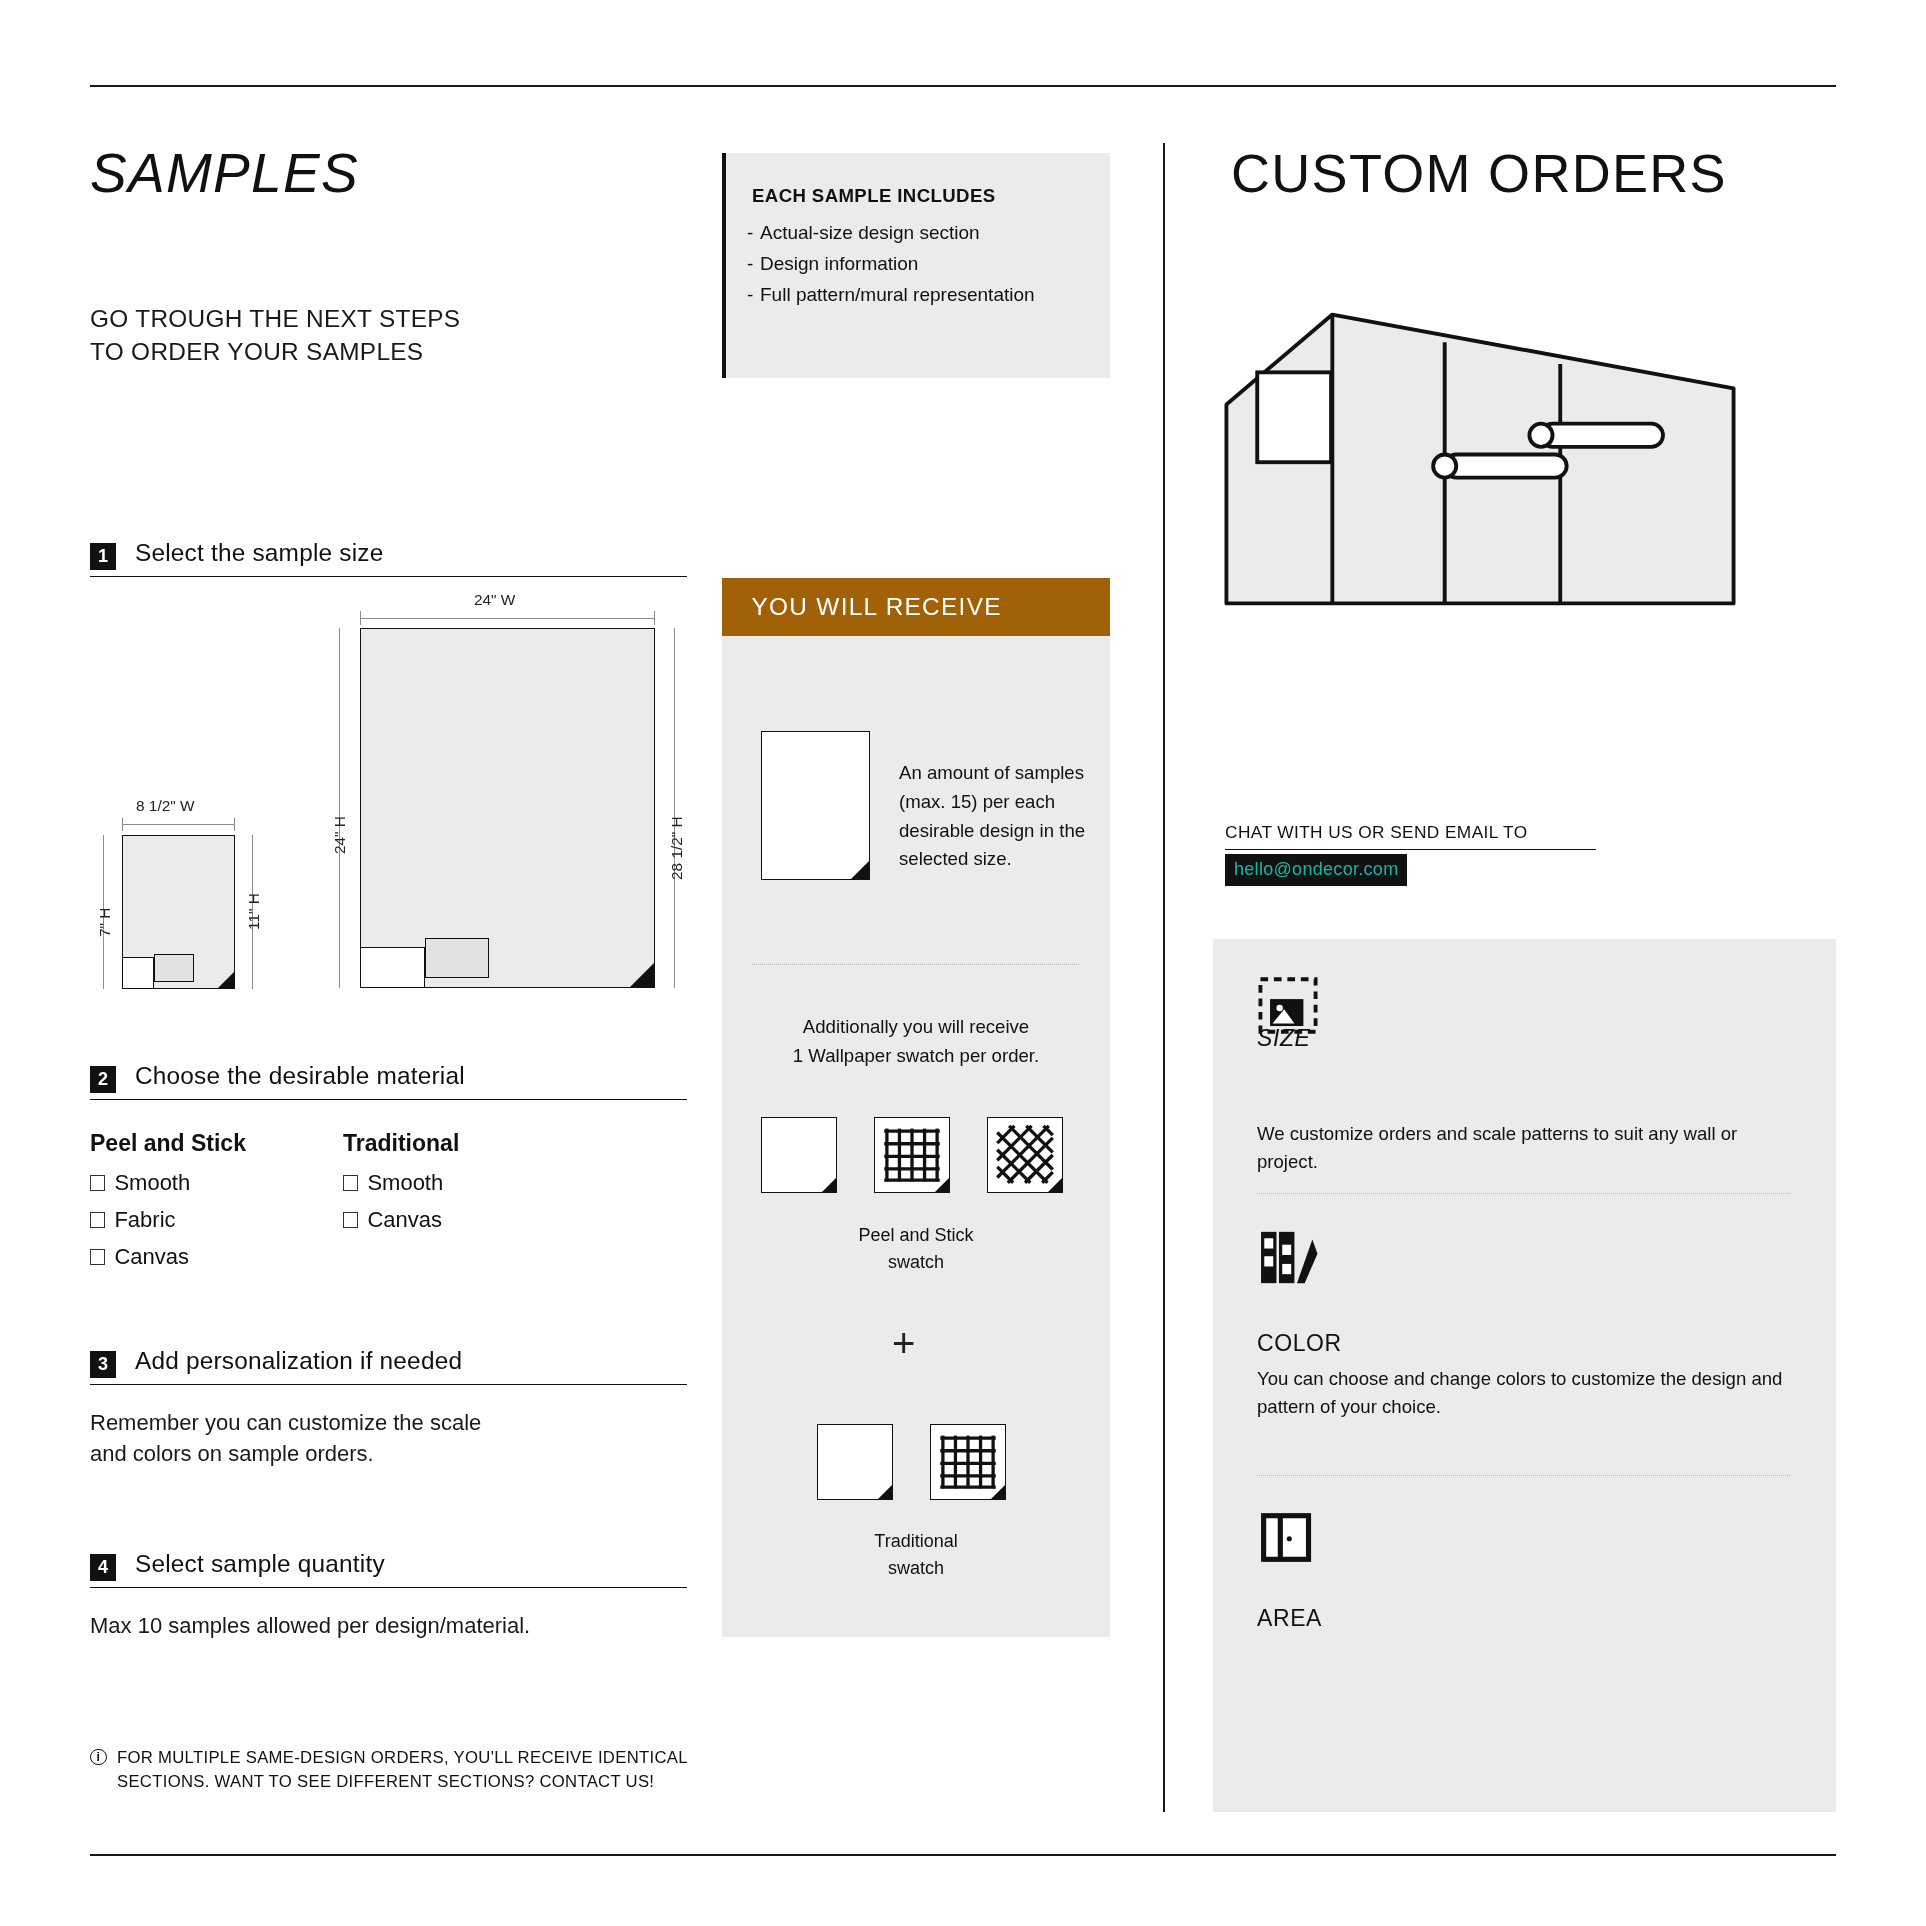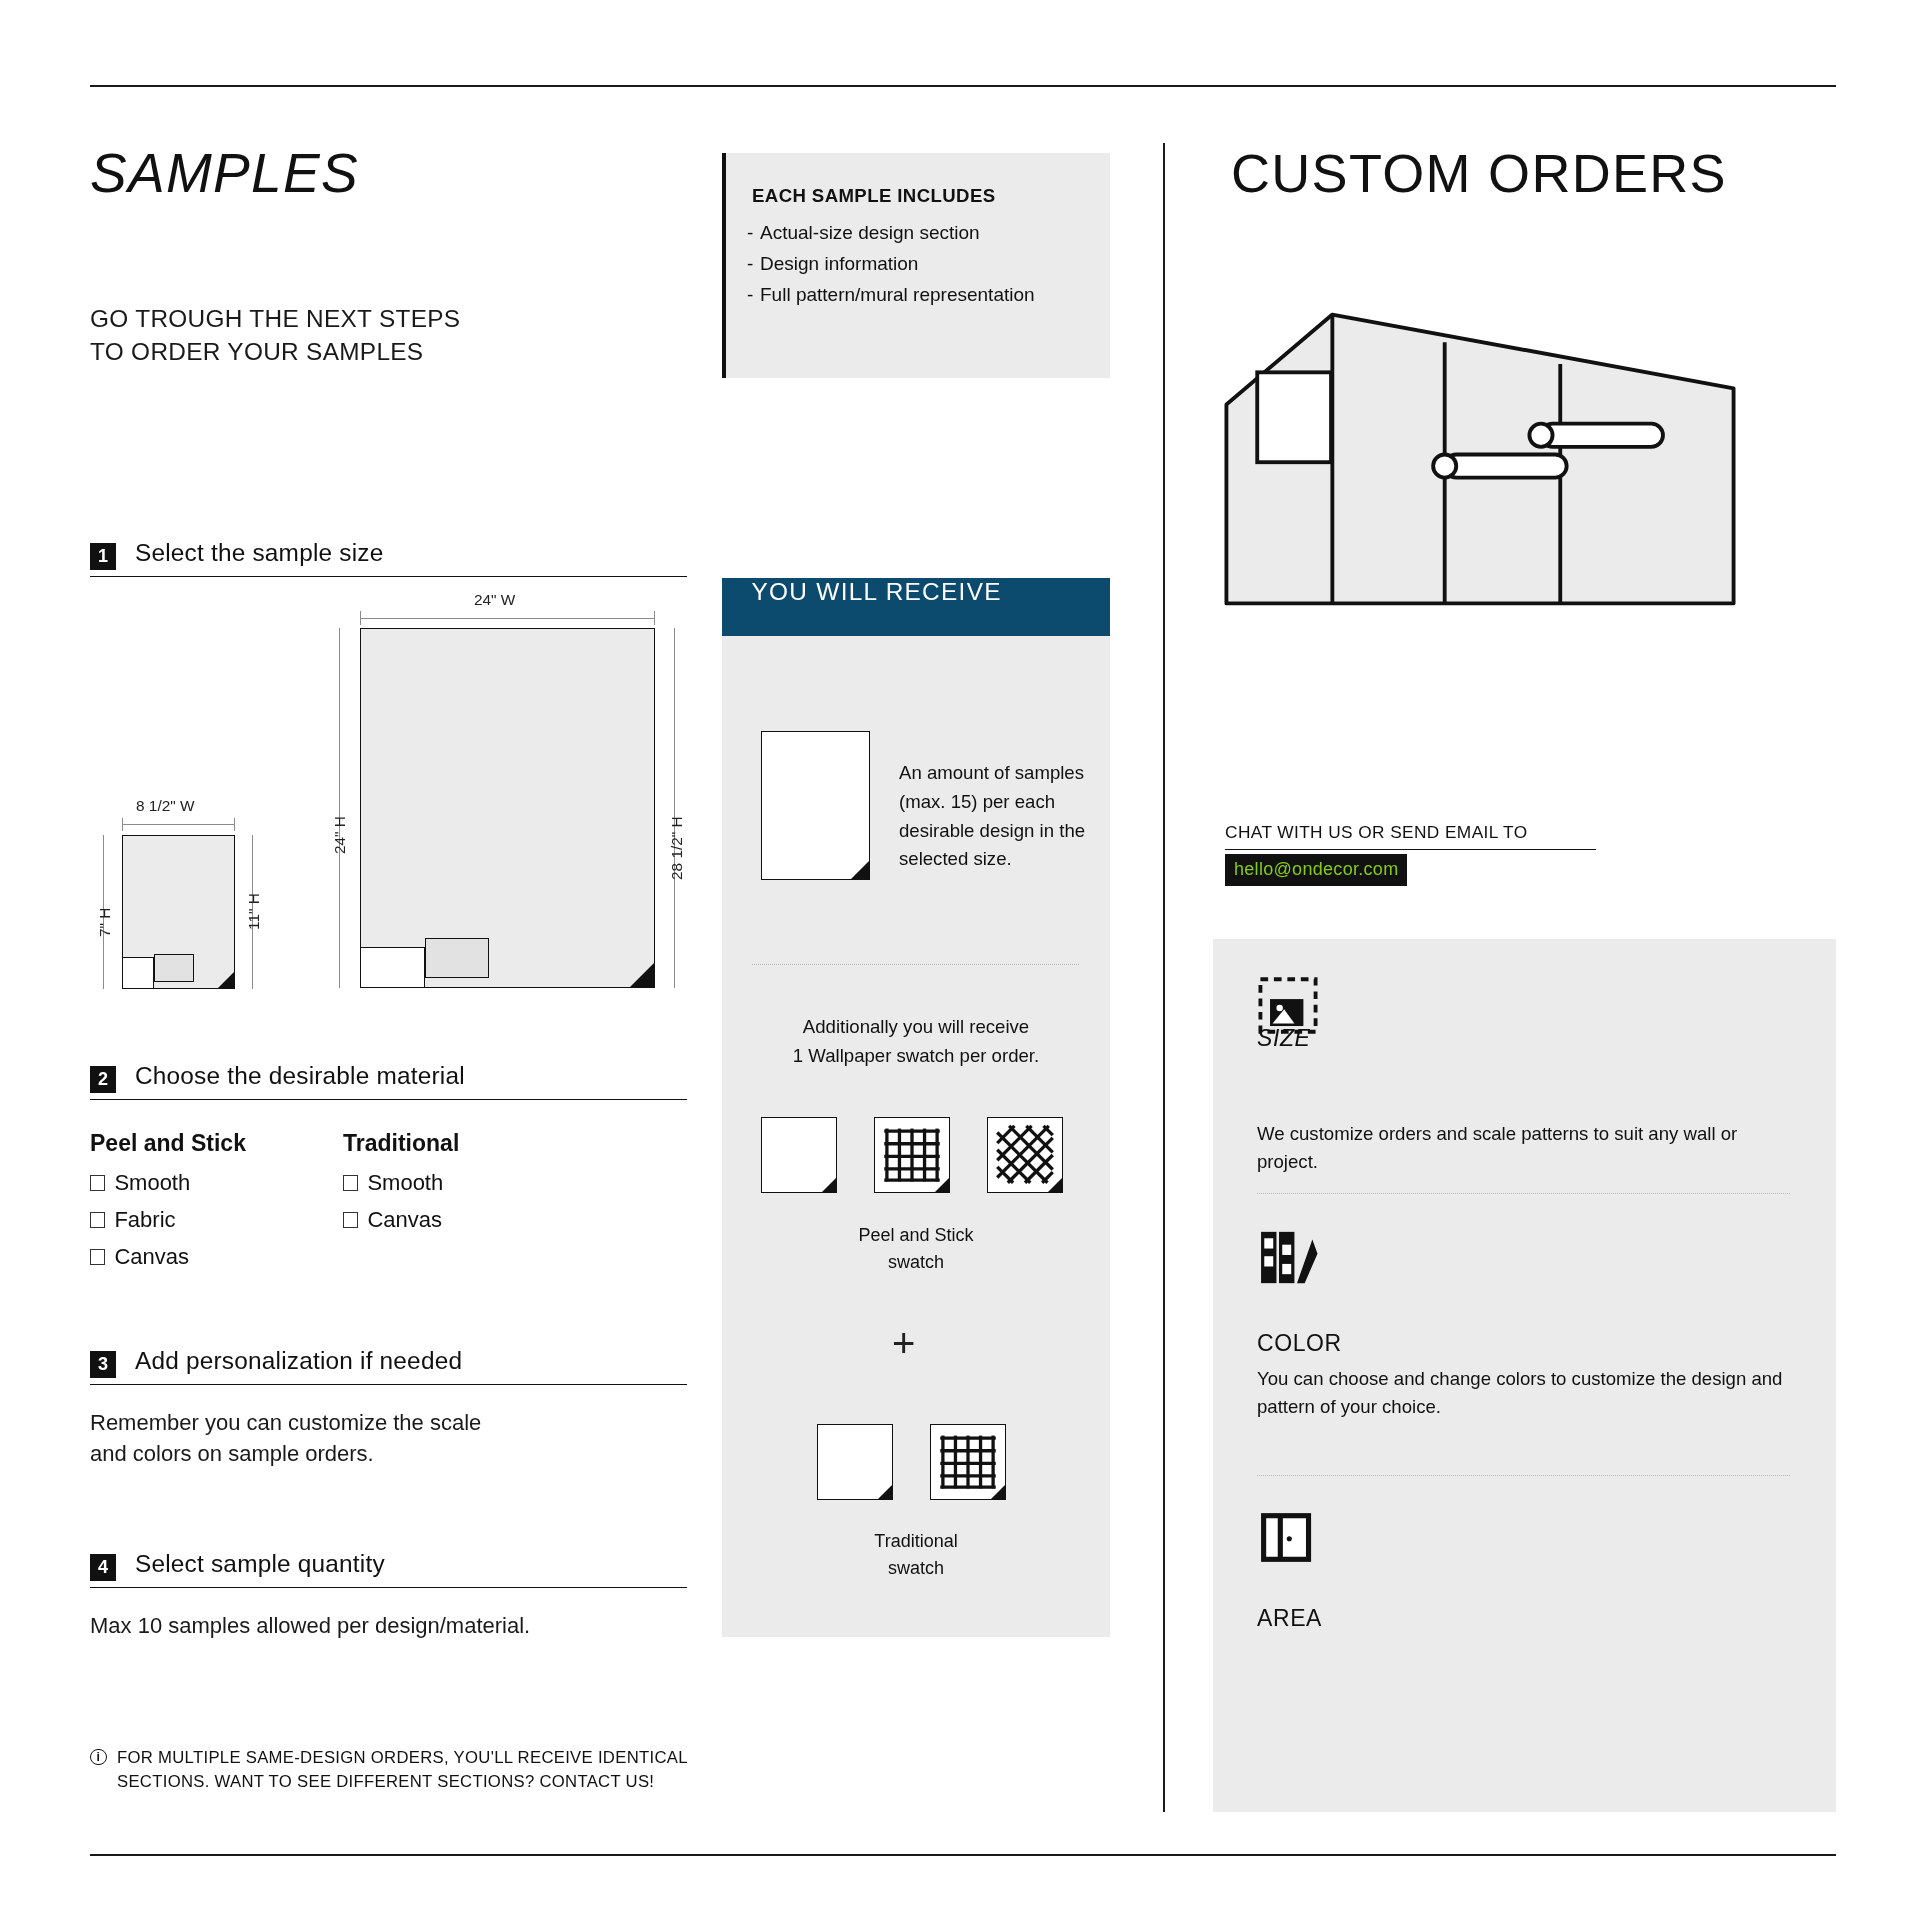--- a/index.html
+++ b/index.html
@@ -267,23 +267,24 @@
   .ywr-panel {
     position: absolute;
     left: 722px; top: 578px;
     width: 388px; height: 1059px;
     background: #ebebeb;
   }
   .ywr-header {
     position: absolute;
     left: 722px; top: 578px;
     width: 388px; height: 58px;
-    background: #0c4a6e;
+    background: #a16207;
     color: #fff;
     display: flex;
+    align-items: center;
   }
   .ywr-header span {
     padding-left: 29.5px;
     font-size: 24.4px;
     letter-spacing: 1.3px;
     font-weight: 500;
   }
   .sample-card {
     position: absolute;
     left: 761px; top: 731px;
@@ -368,21 +369,21 @@
   .chat-underline {
     position: absolute;
     left: 1225px; top: 849px;
     width: 371px; height: 1.3px;
     background: #111;
   }
   .email-chip {
     position: absolute;
     left: 1225px; top: 854px;
     background: #111;
-    color: #84cc16;
+    color: #14b8a6;
     font-size: 18px;
     padding: 5.1px 9px 6.4px 9px;
     letter-spacing: 0.3px;
   }
   .feature-panel {
     position: absolute;
     left: 1213px; top: 939px;
     width: 623px; height: 873px;
     background: #ebebeb;
   }

